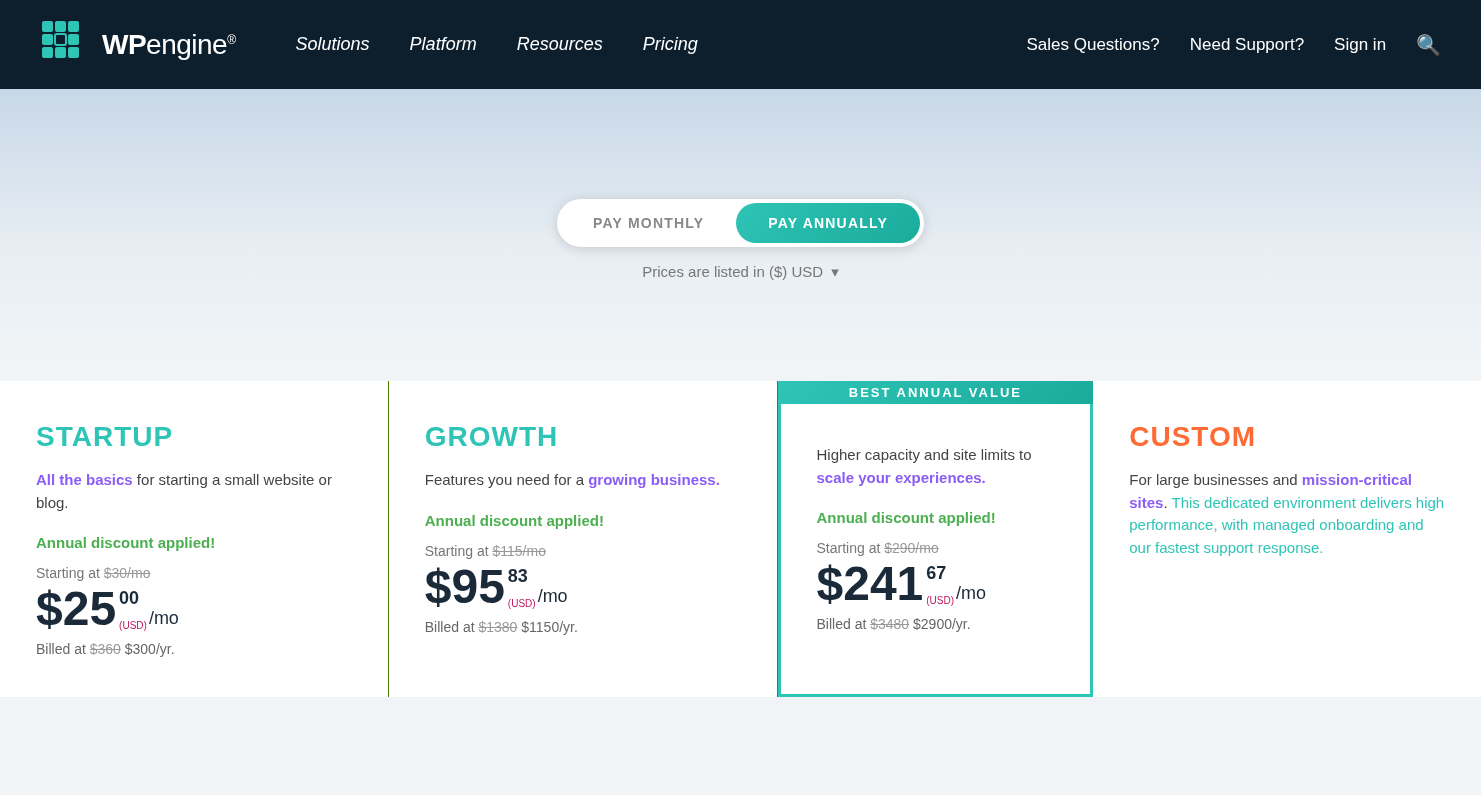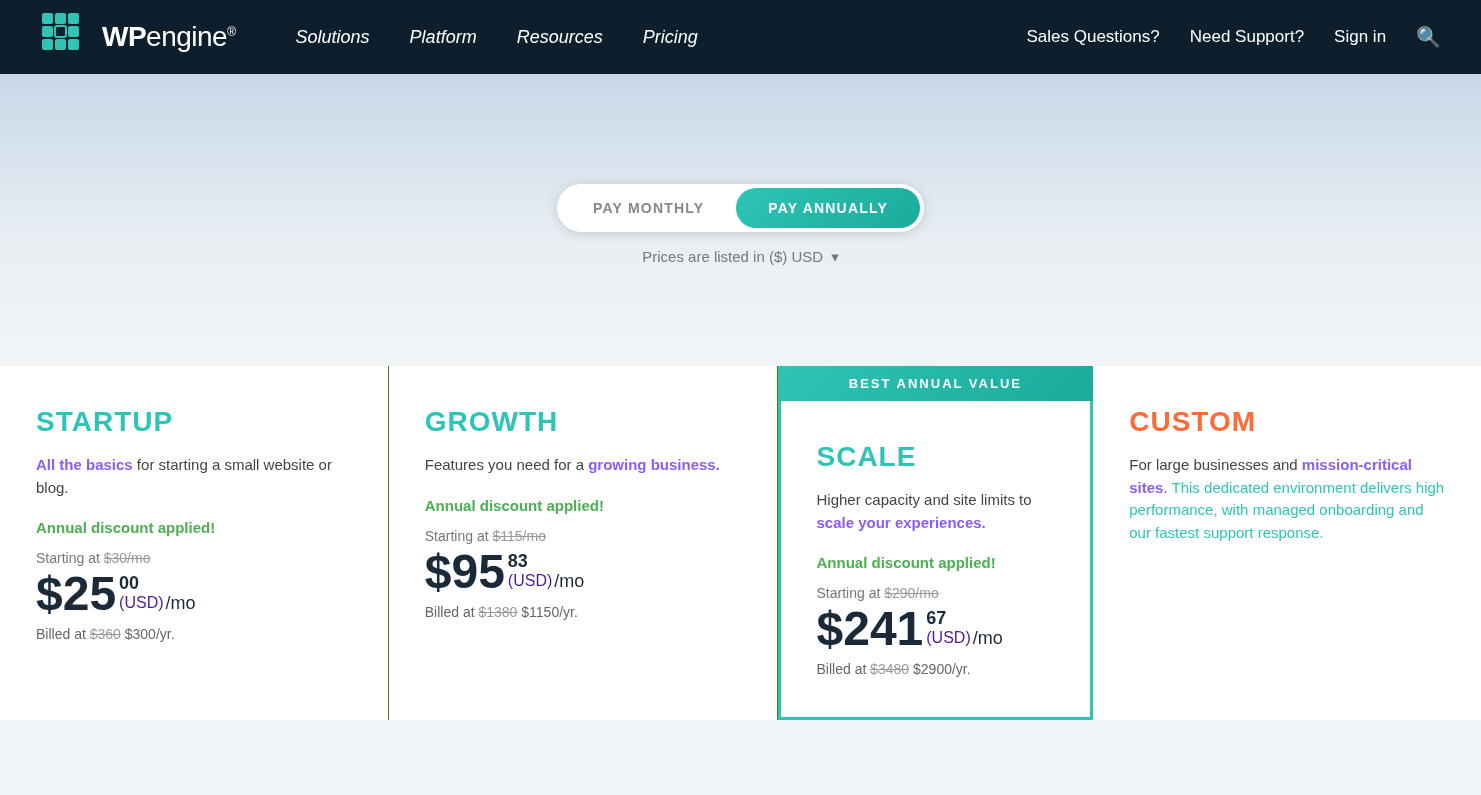--- a/index.html
+++ b/index.html
@@ -1,21 +1,21 @@
 <!DOCTYPE html>
 <html><head>
   <meta charset="utf-8">
   <style>
     * { margin: 0; padding: 0; box-sizing: border-box; }
     body { font-family: 'Arial', sans-serif; background: #f0f4f7; }
 
     
     nav {
       background: #0d1f2d;
-      height: 74px;
+      height: 89px;
       display: flex;
       align-items: center;
       padding: 0 40px;
       position: relative;
       z-index: 10;
     }
     .nav-logo {
       display: flex;
       align-items: center;
       margin-right: 60px;
@@ -140,21 +140,21 @@
       border-top: none;
       padding-top: 40px;
     }
     .scale-badge {
       background: linear-gradient(135deg, #2ec4b6, #1aab9b);
       color: white;
       text-align: center;
       font-size: 13px;
       font-weight: 800;
       letter-spacing: 2px;
-      padding: 10px;
+      padding: 4px;
       text-transform: uppercase;
     }
 
     .plan-name {
       font-size: 28px;
       font-weight: 800;
       letter-spacing: 1px;
       text-transform: uppercase;
       margin-bottom: 16px;
     }
@@ -205,23 +205,24 @@
       margin-left: 3px;
       padding-top: 4px;
     }
     .price-cents {
       font-size: 18px;
       font-weight: 700;
       color: #1a2a38;
       line-height: 1;
     }
     .price-currency {
-      font-size: 16px;
-      color: #4c1d95;
+      font-size: 10px;
+      color: #be185d;
       line-height: 1.4;
+      margin-top: 12px;
     }
     .price-per {
       font-size: 18px;
       color: #1a2a38;
       font-weight: 400;
       margin-left: 2px;
       align-self: flex-end;
       padding-bottom: 4px;
     }
     .billed-at {
@@ -322,21 +323,20 @@
         <span class="price-per">/mo</span>
       </div>
       <div class="billed-at">
         <span>Billed at</span> <s>$1380</s> <span>$1150/yr.</span>
       </div>
     </div>
 
     <div style="display:flex;flex-direction:column;flex:1;">
       <div class="scale-badge">BEST ANNUAL VALUE</div>
       <div class="pricing-card scale-card" style="flex:1;">
-        <div class="plan-name scale">SCALE</div>
         <div class="plan-desc">Higher capacity and site limits to <strong>scale your experiences.</strong></div>
         <div class="discount-label">Annual discount applied!</div>
         <div class="starting-at">
           <span>Starting at</span> <s>$290/mo</s>
         </div>
         <div class="price-row">
           <span class="price-dollar">$241</span>
           <div class="price-cents-wrap">
             <span class="price-cents">67</span>
             <span class="price-currency">(USD)</span>

